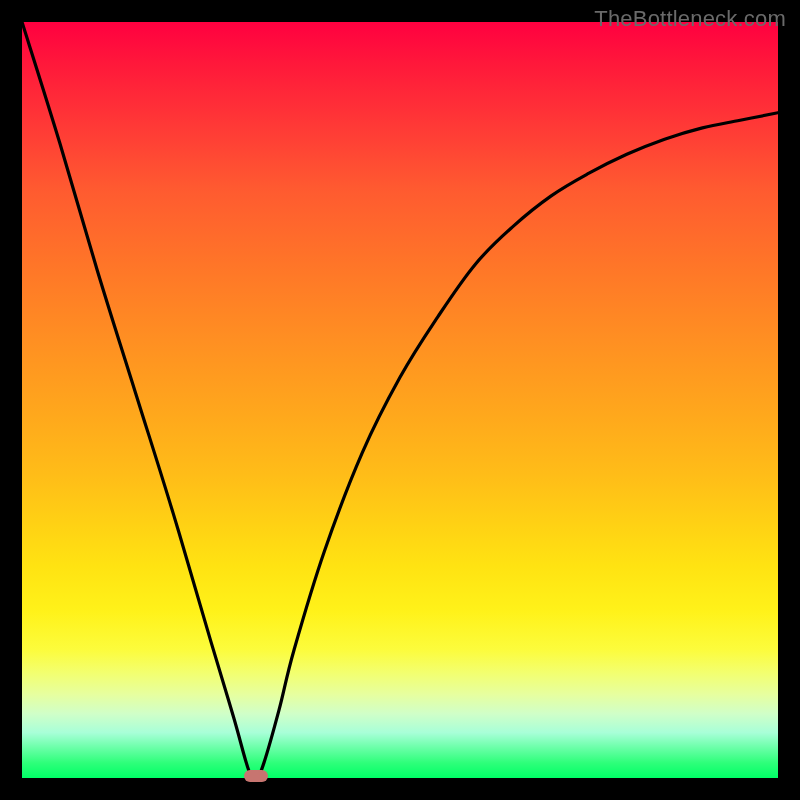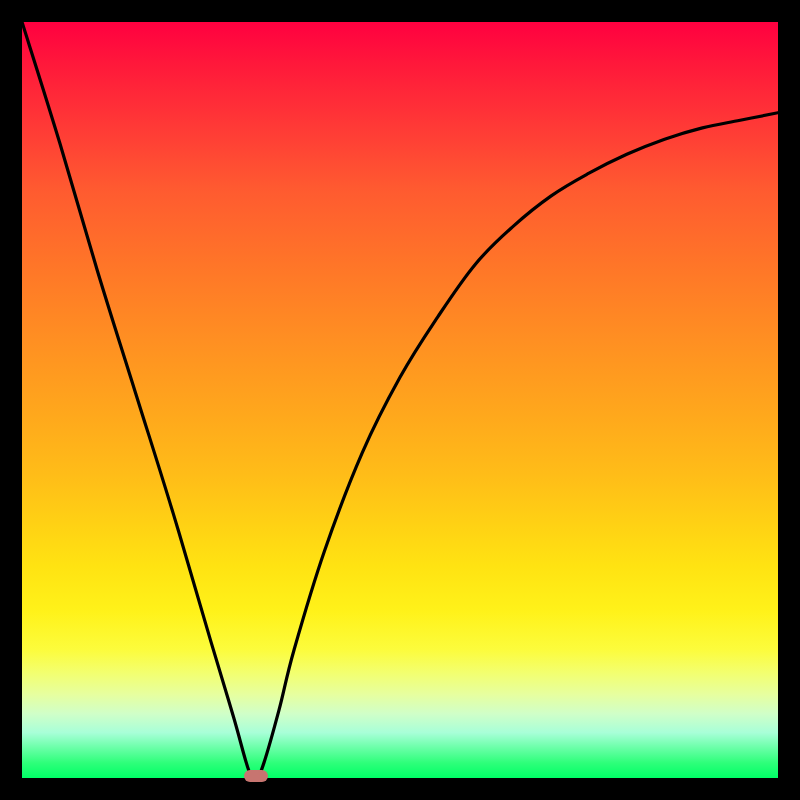--- a/index.html
+++ b/index.html
@@ -71,20 +71,21 @@
     background: #c77570;
     z-index: 3;
     transform: translate(-50%, -50%);
   }
 </style>
 </head>
 <body>
 
 <div class="stage">
 
+  <div class="watermark">TheBottleneck.com</div>
 
   <div class="plot-area">
 
     <svg class="curve" viewBox="0 0 756 756" preserveAspectRatio="none">
       <path id="curve-path" fill="none" stroke="#000000" stroke-width="3.2" stroke-linecap="round" stroke-linejoin="round" d="M 0.00 0.00 C 6.80 21.77, 24.19 76.05, 37.80 120.96 C 51.41 165.87, 61.99 204.57, 75.60 249.48 C 89.21 294.39, 99.79 326.89, 113.40 370.44 C 127.01 413.99, 137.59 446.49, 151.20 491.40 C 164.81 536.31, 178.11 583.18, 189.00 619.92 C 199.89 656.66, 204.88 672.39, 211.68 695.52 C 218.48 718.65, 222.72 737.55, 226.80 748.44 C 230.88 759.33, 231.64 757.36, 234.36 756.00 C 237.08 754.64, 237.84 753.13, 241.92 740.88 C 246.00 728.63, 251.60 708.37, 257.04 687.96 C 262.48 667.55, 264.00 656.06, 272.16 627.48 C 280.32 598.90, 290.15 564.58, 302.40 529.20 C 314.65 493.82, 326.59 462.22, 340.20 430.92 C 353.81 399.62, 364.39 379.81, 378.00 355.32 C 391.61 330.83, 402.19 315.25, 415.80 294.84 C 429.41 274.43, 439.99 258.25, 453.60 241.92 C 467.21 225.59, 477.79 216.37, 491.40 204.12 C 505.01 191.87, 515.59 183.41, 529.20 173.88 C 542.81 164.35, 553.39 158.68, 567.00 151.20 C 580.61 143.72, 591.19 138.42, 604.80 132.30 C 618.41 126.18, 628.99 121.94, 642.60 117.18 C 656.21 112.42, 666.79 109.24, 680.40 105.84 C 694.01 102.44, 704.59 101.00, 718.20 98.28 C 731.81 95.56, 749.20 92.08, 756.00 90.72"></path>
     </svg>
 
     <div id="min-dot" class="min-marker" style="left: 234.36px; top: 754px;"></div>
 
   </div>

